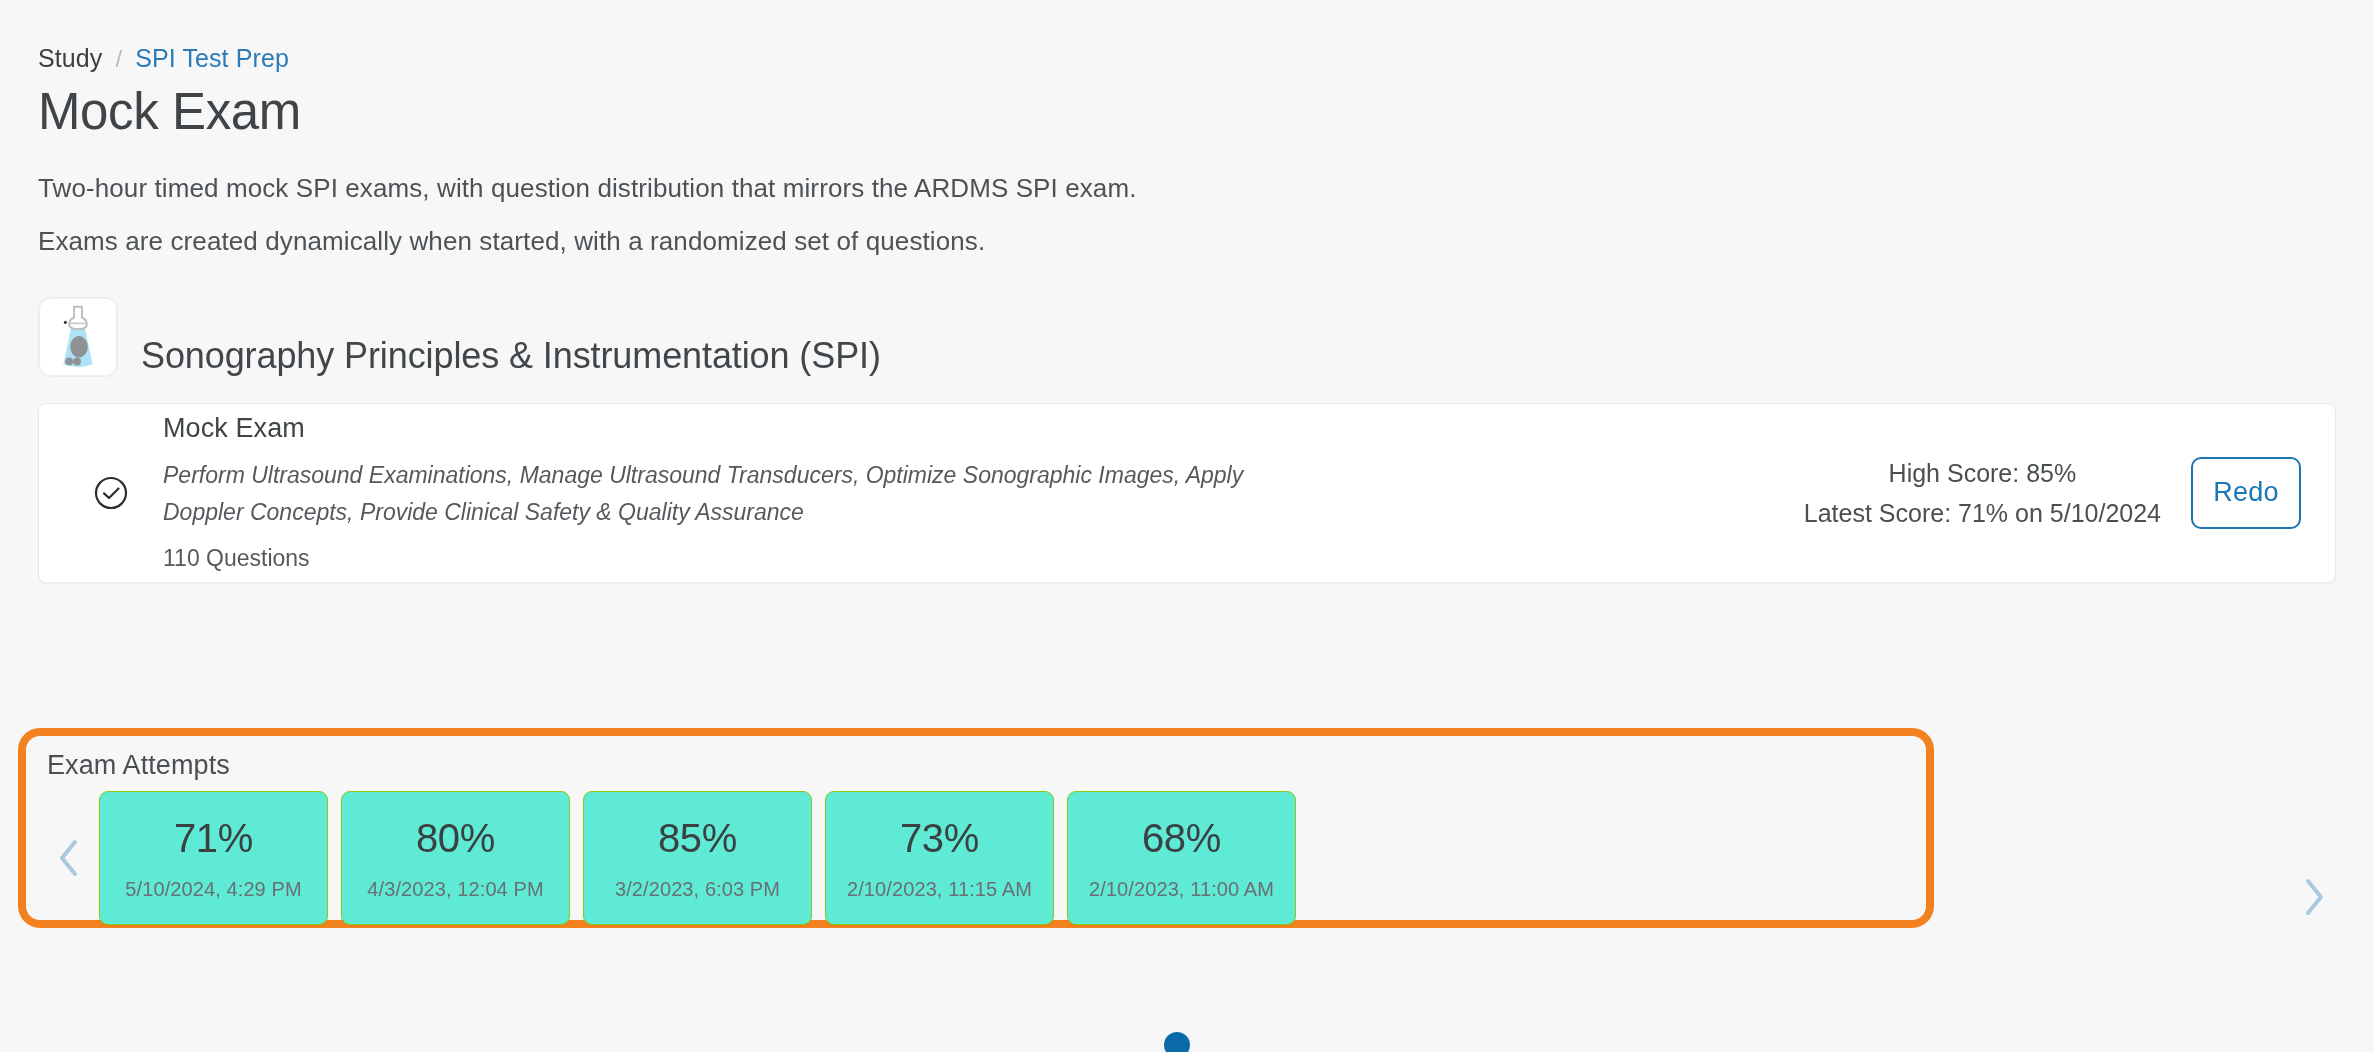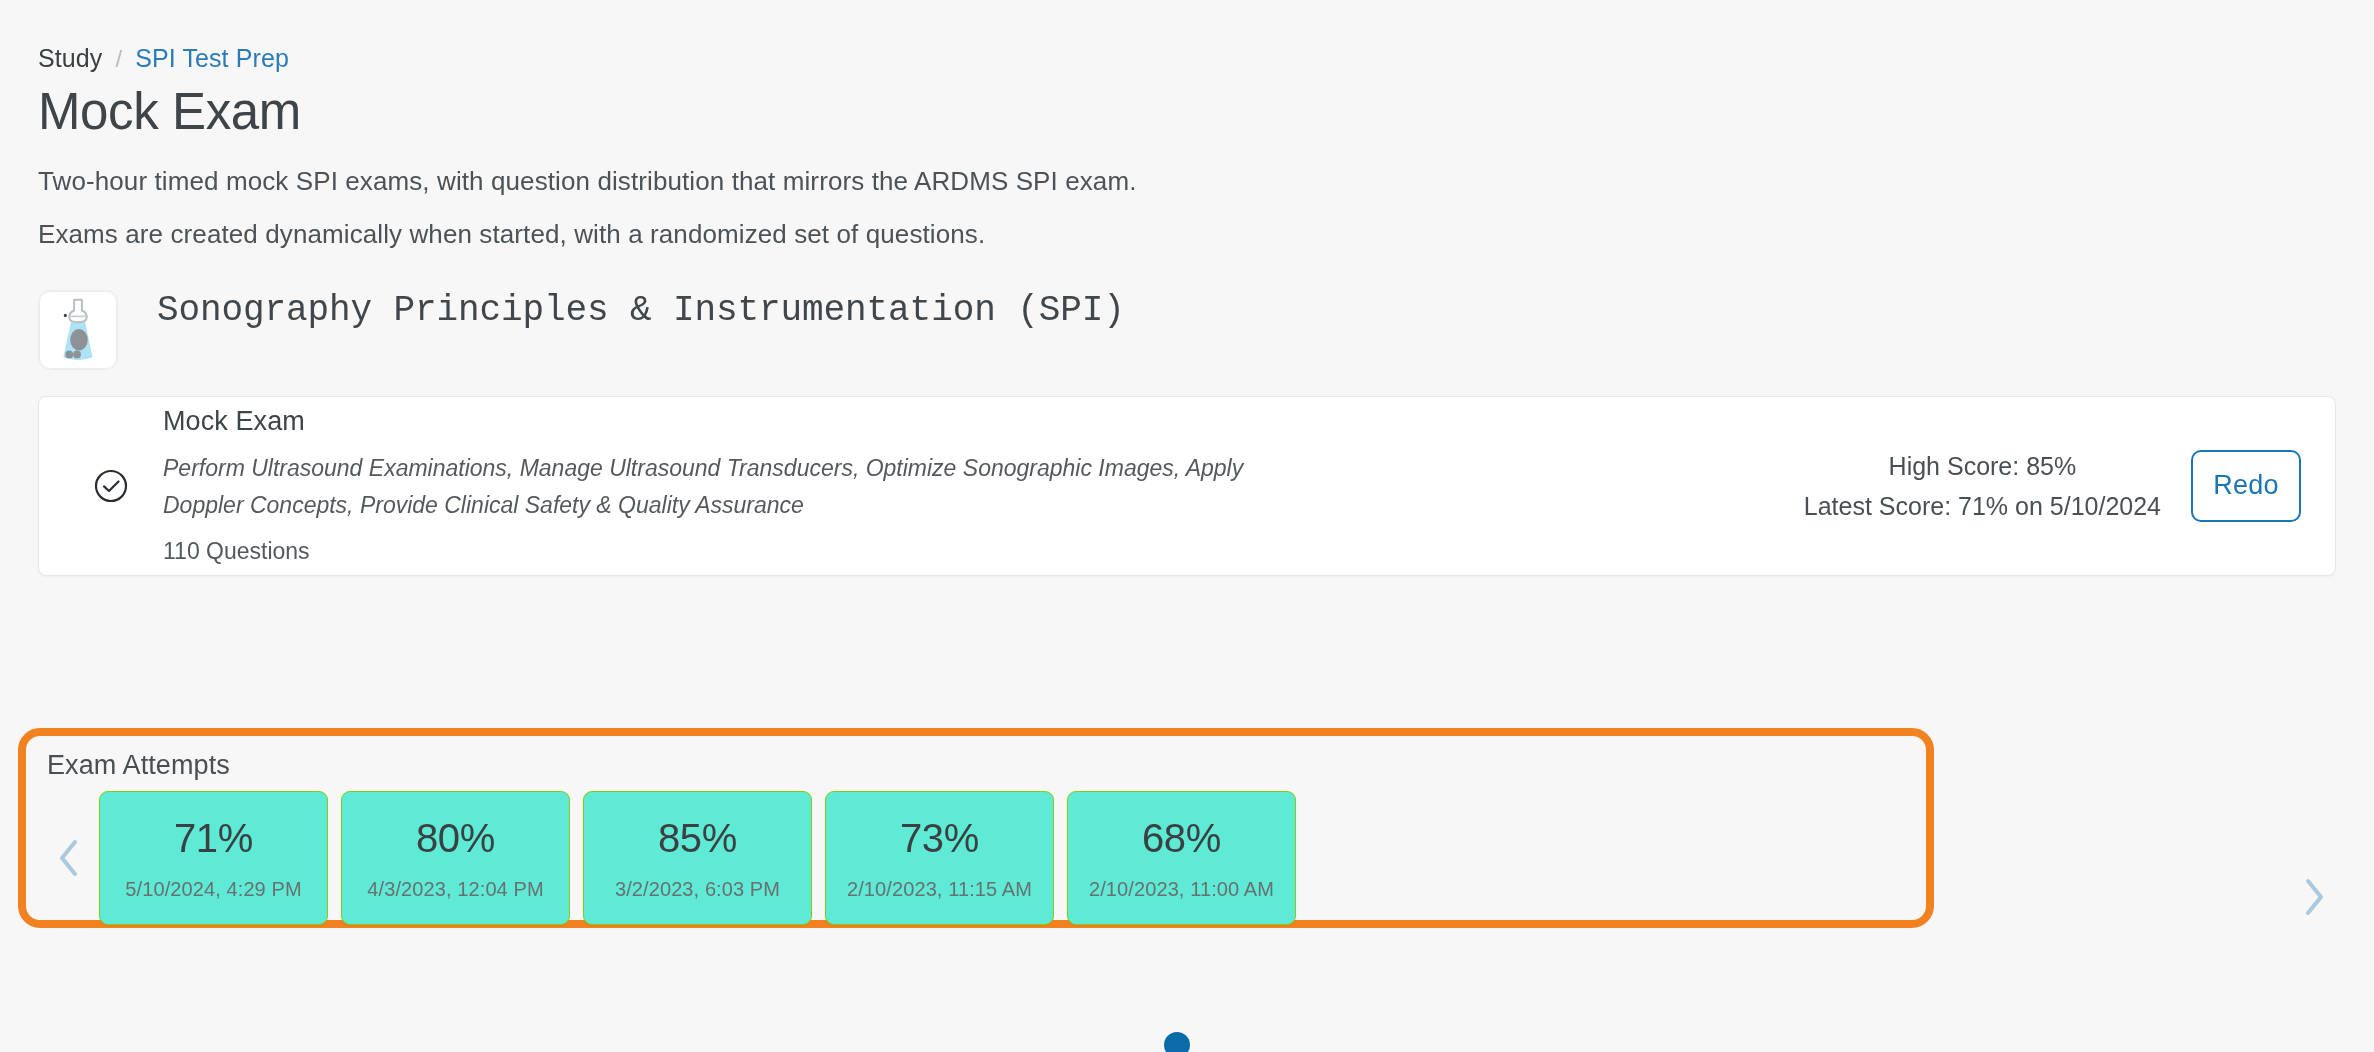--- a/index.html
+++ b/index.html
@@ -39,33 +39,32 @@
     color: #3f4448;
     letter-spacing: -.4px;
     margin-top: 12px;
     line-height: 1.05;
   }
 
   
   .desc {
     font-size: 26px;
     color: #4d5256;
-    margin-top: 23px;
+    margin-top: 30px;
     line-height: 1.5;
     letter-spacing: .1px;
   }
   .desc.second { margin-top: 14px; }
 
   
   .course-row {
     display: flex;
-    align-items: flex-start;
-    gap: 39px;
+    align-items: flex-end;
+    gap: 23px;
     margin-top: 36px;
-    font-family: Liberation Mono, monospace;
   }
   .course-icon {
     width: 80px;
     height: 80px;
     background: #ffffff;
     border-radius: 12px;
     border: 1px solid #ececec;
     flex: none;
     display: block;
     overflow: hidden;

